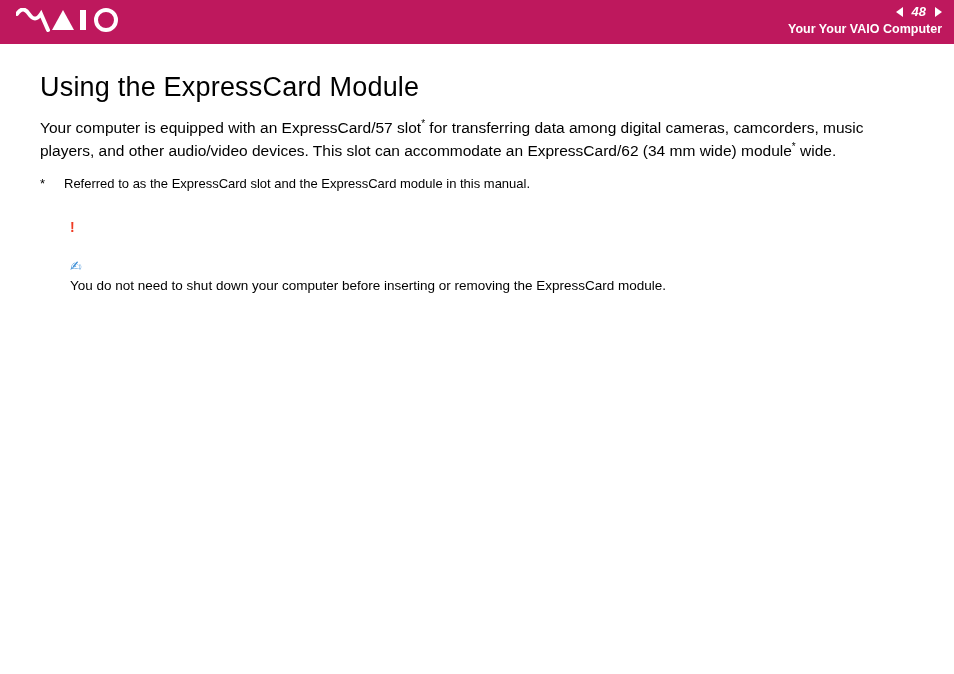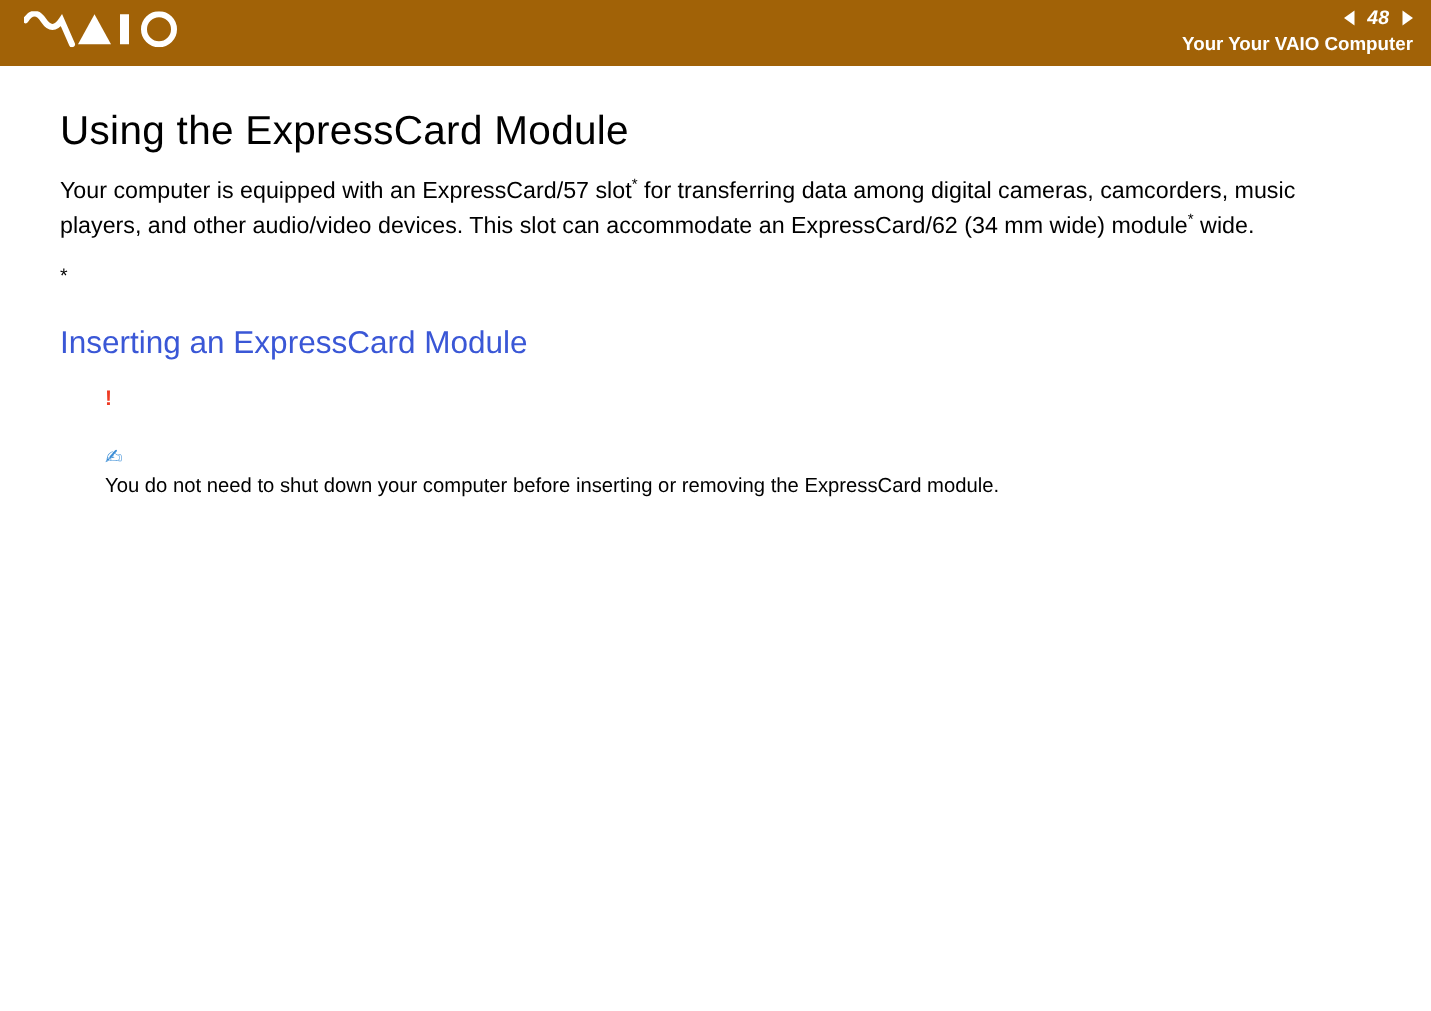--- a/index.html
+++ b/index.html
@@ -6,21 +6,21 @@
     margin: 0;
     padding: 0;
     width: 954px;
     height: 674px;
     font-family: Arial, Helvetica, sans-serif;
     background: #fff;
     color: #000;
     overflow: hidden;
   }
   .topbar {
-    background: #a16207;
+    background: #be185d;
     color: #fff;
     height: 44px;
     position: relative;
     width: 100%;
     text-decoration: underline;
   }
   .vaio-logo {
     position: absolute;
     left: 16px;
     top: 50%;
@@ -139,23 +139,23 @@
 
 <div class="content">
   <h1>Using the ExpressCard Module</h1>
 
   <p class="para">
     <span class="n-text">Your computer is equipped with an ExpressCard/57 slot</span><span class="sup">*</span><span class="n-text"> for transferring data among digital cameras, camcorders, music players, and other audio/video devices. This slot can accommodate an ExpressCard/62 (34 mm wide) module</span><span class="sup">*</span><span class="n-text"> wide.</span>
   </p>
 
   <div class="footnote-row">
     <span class="ast">*</span>
+    <span>Referred to as the ExpressCard slot and the ExpressCard module in this manual.</span>
   </div>
 
-  <h2>Inserting an ExpressCard Module</h2>
 
   <div class="note-block">
     <span class="mark warn">!</span>
   </div>
 
   <div class="note-block">
     <span class="mark tip">✍︎</span>
     <span class="nline">You do not need to shut down your computer before inserting or removing the ExpressCard module.</span>
   </div>
 </div>

